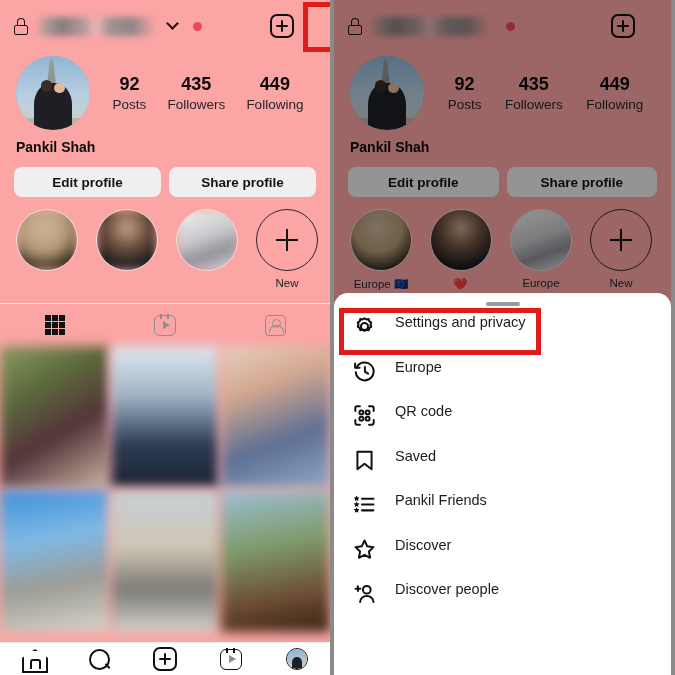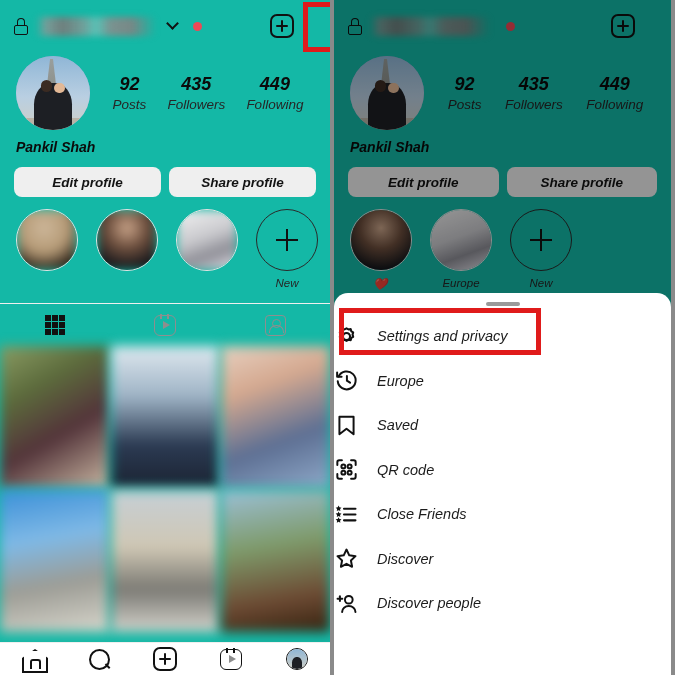--- a/index.html
+++ b/index.html
@@ -5,21 +5,21 @@
   * { box-sizing: border-box; margin: 0; padding: 0; }
   html, body {
     width: 675px; height: 675px;
     font-family: "Liberation Sans", sans-serif;
     background: #8a8a8a;
     overflow: hidden;
   }
   .screen { position: relative; width: 675px; height: 675px; display: flex; }
 
   
-  .panel { position: relative; height: 675px; background: #14b8a6; overflow: hidden; font-style: italic; }
+  .panel { position: relative; height: 675px; background: #fca5a5; overflow: hidden; }
   .panel-left  { width: 334px; border-right: 4px solid #8a8a8a; }
   .panel-right { width: 337px; }
 
   
   .topbar {
     height: 52px; display: flex; align-items: center;
     padding: 0 12px 0 14px; gap: 8px;
   }
   .lock-icon { width: 14px; height: 17px; position: relative; flex: 0 0 auto; }
   .lock-icon i {
@@ -173,21 +173,21 @@
 
   
   .dim { position: absolute; inset: 0; background: rgba(0,0,0,.38); }
   .sheet {
     position: absolute; left: 0; right: 0; bottom: 0; top: 293px;
     background: #ffffff; border-radius: 14px 14px 0 0;
   }
   .handle { width: 34px; height: 4px; border-radius: 3px; background: #9a9a9a; margin: 9px auto 0 auto; }
 
   .menu { padding-top: 8px; }
-  .menu-item { height: 44.5px; display: flex; align-items: center; gap: 18px; }
+  .menu-item { height: 44.5px; display: flex; align-items: flex-start; padding-left: 18px; gap: 18px; }
   .menu-item .label { font-size: 14.5px; color: #1c1c1c; }
   .mi-icon { width: 25px; height: 25px; flex: 0 0 auto; position: relative; }
 
   .hl-settings {
     position: absolute; left: 5px; top: 15px; width: 202px; height: 47px;
     border: 5px solid #E01B1B; pointer-events: none;
   }
 
   
   .panel-right .fullname,
@@ -382,20 +382,26 @@
     <div class="fullname">Pankil Shah</div>
 
     <div class="action-row">
       <div class="action-btn">Edit profile</div>
       <div class="action-btn">Share profile</div>
     </div>
 
     <div class="highlights">
       <div class="hl">
         <div class="ring">
+            <span class="hl-img-1"></span>
+          </div>
+        <div class="cap">Europe 🇪🇺</div>
+      </div>
+      <div class="hl">
+        <div class="ring">
             <span class="hl-img-2"></span>
           </div>
         <div class="cap">❤️</div>
       </div>
       <div class="hl">
         <div class="ring">
             <span class="hl-img-3"></span>
           </div>
         <div class="cap">Europe</div>
       </div>
@@ -427,59 +433,59 @@
 
         <div class="menu-item">
           <span class="mi-icon">
             <svg viewBox="0 0 24 24" width="25" height="25" fill="none" stroke="#111" stroke-width="1.9">
               <path d="M4.4 8.2A8.6 8.6 0 1 1 3.6 12.6" stroke-linecap="round"></path>
               <path d="M3.0 4.2v4.3h4.3" stroke-linecap="round" stroke-linejoin="round"></path>
               <path d="M12.4 7.6v4.6l3.0 1.9" stroke-linecap="round"></path>
             </svg>
           </span>
           <span class="label">Europe</span>
-        </div>
-
-        <div class="menu-item">
-          <span class="mi-icon">
-            <svg viewBox="0 0 24 24" width="25" height="25" fill="none" stroke="#111" stroke-width="1.9" stroke-linejoin="round">
-              <path d="M5.2 3.6h13.6v16.8L12 15.2l-6.8 5.2z"></path>
-            </svg>
-          </span>
-          <span class="label">Saved</span>
         </div>
 
         <div class="menu-item">
           <span class="mi-icon">
             <svg viewBox="0 0 24 24" width="25" height="25" fill="none" stroke="#111" stroke-width="1.9" stroke-linecap="round">
               <path d="M3.2 7.6V5.0a1.8 1.8 0 0 1 1.8-1.8h2.6"></path>
               <path d="M16.4 3.2H19a1.8 1.8 0 0 1 1.8 1.8v2.6"></path>
               <path d="M20.8 16.4V19a1.8 1.8 0 0 1-1.8 1.8h-2.6"></path>
               <path d="M7.6 20.8H5a1.8 1.8 0 0 1-1.8-1.8v-2.6"></path>
               <circle cx="9.0" cy="9.0" r="1.9"></circle>
               <circle cx="15.0" cy="9.0" r="1.9"></circle>
               <circle cx="9.0" cy="15.0" r="1.9"></circle>
               <circle cx="15.0" cy="15.0" r="1.9"></circle>
             </svg>
           </span>
           <span class="label">QR code</span>
         </div>
 
         <div class="menu-item">
           <span class="mi-icon">
+            <svg viewBox="0 0 24 24" width="25" height="25" fill="none" stroke="#111" stroke-width="1.9" stroke-linejoin="round">
+              <path d="M5.2 3.6h13.6v16.8L12 15.2l-6.8 5.2z"></path>
+            </svg>
+          </span>
+          <span class="label">Saved</span>
+        </div>
+
+        <div class="menu-item">
+          <span class="mi-icon">
             <svg viewBox="0 0 24 24" width="25" height="25" fill="none" stroke="#111" stroke-width="2" stroke-linecap="round">
               <path d="M9.6 6.4h11"></path>
                 <path d="M9.6 12h11"></path>
                 <path d="M9.6 17.6h11"></path>
               <path d="M4.4 3.4l.85 1.75 1.95.28-1.4 1.37.33 1.93-1.73-.91-1.73.91.33-1.93-1.4-1.37 1.95-.28z" fill="#111" stroke="none"></path>
               <path d="M4.4 9.0l.85 1.75 1.95.28-1.4 1.37.33 1.93-1.73-.91-1.73.91.33-1.93-1.4-1.37 1.95-.28z" fill="#111" stroke="none"></path>
               <path d="M4.4 14.6l.85 1.75 1.95.28-1.4 1.37.33 1.93-1.73-.91-1.73.91.33-1.93-1.4-1.37 1.95-.28z" fill="#111" stroke="none"></path>
             </svg>
           </span>
-          <span class="label">Close Friends</span>
+          <span class="label">Pankil Friends</span>
         </div>
 
         <div class="menu-item">
           <span class="mi-icon">
             <svg viewBox="0 0 24 24" width="25" height="25" fill="none" stroke="#111" stroke-width="1.9" stroke-linejoin="round">
               <path d="M12 3.4l2.65 5.55 6.0.8-4.4 4.2 1.1 6.0-5.35-2.9-5.35 2.9 1.1-6.0-4.4-4.2 6.0-.8z"></path>
             </svg>
           </span>
           <span class="label">Discover</span>
         </div>

